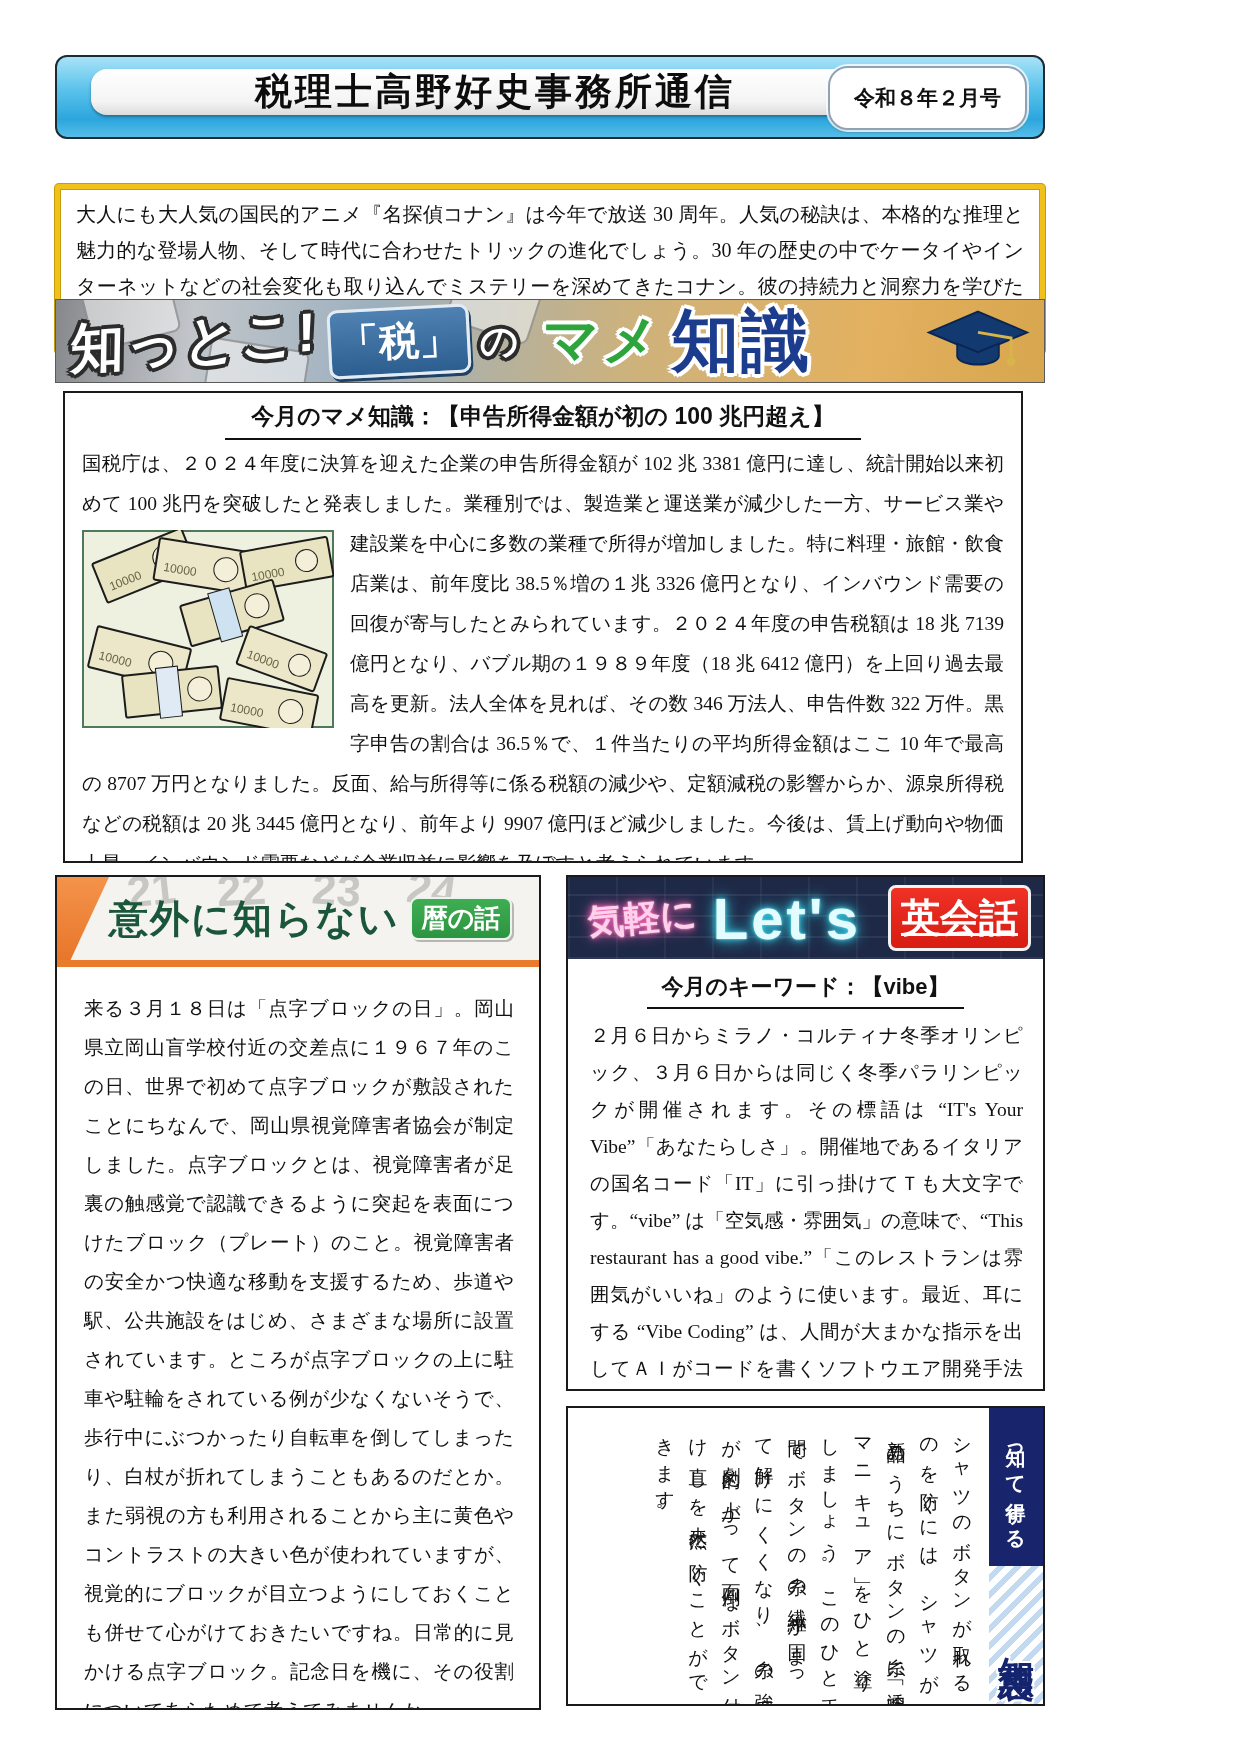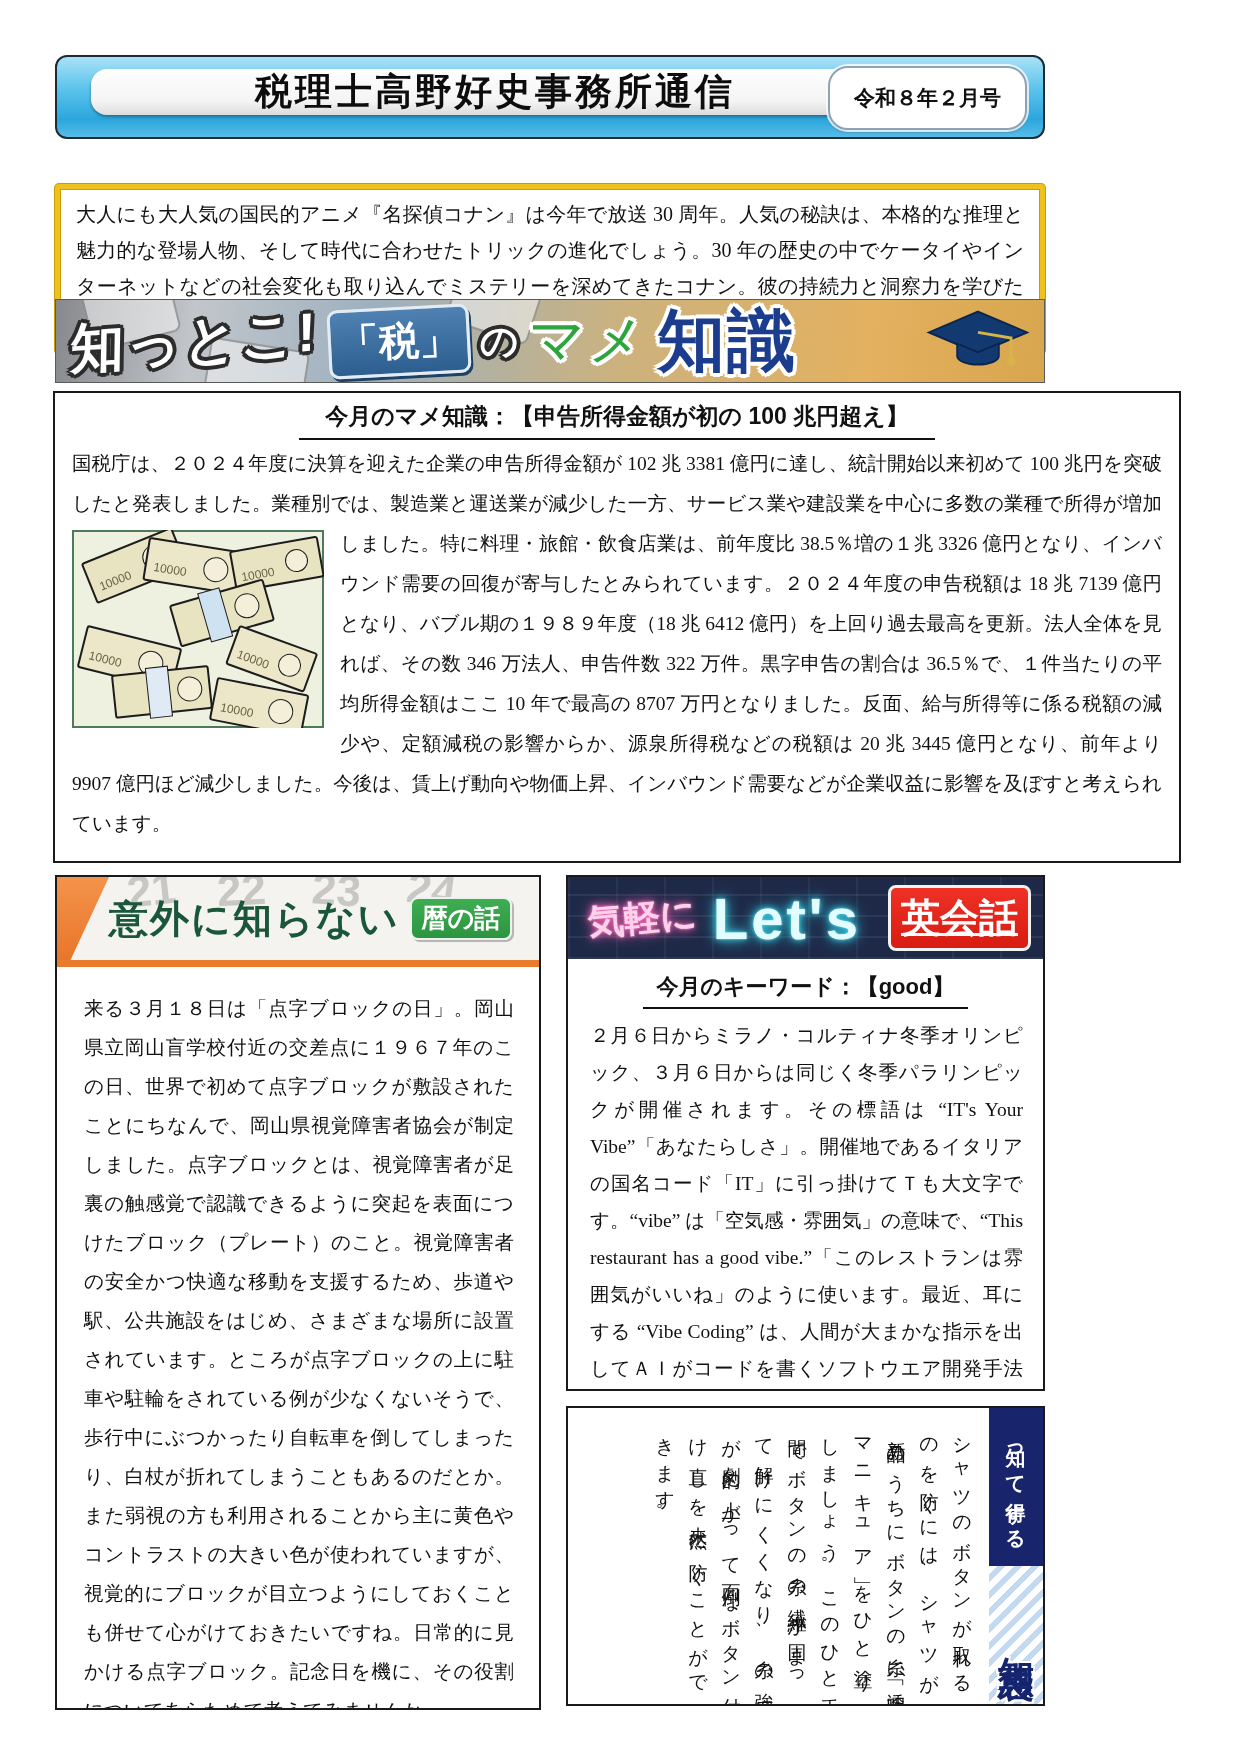--- a/index.html
+++ b/index.html
@@ -39,28 +39,28 @@
   .k2 { left:150px; top:44px; width:100px; height:64px; transform:rotate(9deg); }
   .k3 { left:395px; top:-24px; width:86px; height:58px; transform:rotate(18deg); }
   .outline-dark { text-shadow:-3px -3px 0 #2c2c2c,3px -3px 0 #2c2c2c,-3px 3px 0 #2c2c2c,3px 3px 0 #2c2c2c,0 4px 0 #2c2c2c,4px 0 0 #2c2c2c,0 -4px 0 #2c2c2c,-4px 0 0 #2c2c2c; }
   .outline-white { text-shadow:-3px -3px 0 #fff,3px -3px 0 #fff,-3px 3px 0 #fff,3px 3px 0 #fff,0 4px 0 #fff,4px 0 0 #fff,0 -4px 0 #fff,-4px 0 0 #fff; }
   .t-shittoko { font-family:"Liberation Sans", sans-serif; font-weight:bold; font-size:54px;
     color:#fff; transform:rotate(-4deg) skewX(-5deg); z-index:2; letter-spacing:2px; }
   .t-zei { font-family:"Liberation Sans", sans-serif; font-weight:bold; font-size:40px; color:#fff;
     background:linear-gradient(180deg,#4f82b2 0%,#2c5e90 100%); border:3px solid #e3ecf4;
     border-radius:10px; padding:4px 8px; box-shadow:2px 3px 0 #1d4266; transform:rotate(-3deg); z-index:2; }
   .t-no { font-family:"Liberation Sans", sans-serif; font-weight:bold; font-size:38px; color:#fff; z-index:2; }
-  .t-mame { font-family:"Liberation Sans", sans-serif; font-weight:normal; font-size:56px;
-    color:#2ea53c; z-index:2; letter-spacing:2px; }
+  .t-mame { font-family:"Liberation Sans", sans-serif; font-weight:bold; font-size:56px;
+    color:#2ea53c; z-index:2; letter-spacing:2px;margin-left:14px; }
   .t-chishiki { font-family:"Liberation Sans", sans-serif; font-weight:bold; font-size:68px;
     color:#1c3c8e; z-index:2; letter-spacing:2px; }
   .cap-wrap { margin-left:auto; z-index:2; }
 
   
-  .article-tax { position:absolute; left:53px; top:391px; width:1128px; height:472px;
+  .article-tax { position:absolute; left:63px; top:391px; width:960px; height:472px;
     border:2px solid #1a1a1a; background:#fff; padding:8px 17px 0; overflow:hidden; }
   .headline { text-align:center; margin-bottom:4px; }
   .hl-underline { display:inline-block; font-family:"Liberation Sans", sans-serif;
     font-weight:bold; font-size:23px; border-bottom:2.5px solid #111; padding:0 26px 6px; }
   .tax-body { font-size:19.5px; line-height:40px; text-align:justify; }
   .money-float { float:left; width:252px; height:198px; margin:6px 16px 8px 0; display:block; }
 
   
   .col-left { position:absolute; left:55px; top:875px; width:486px; height:835px;
     border:2px solid #1a1a1a; background:#fff; overflow:hidden; }
@@ -218,21 +218,21 @@
     <p class="cal-body">来る３月１８日は「点字ブロックの日」。岡山県立岡山盲学校付近の交差点に１９６７年のこの日、世界で初めて点字ブロックが敷設されたことにちなんで、岡山県視覚障害者協会が制定しました。点字ブロックとは、視覚障害者が足裏の触感覚で認識できるように突起を表面につけたブロック（プレート）のこと。視覚障害者の安全かつ快適な移動を支援するため、歩道や駅、公共施設をはじめ、さまざまな場所に設置されています。ところが点字ブロックの上に駐車や駐輪をされている例が少なくないそうで、歩行中にぶつかったり自転車を倒してしまったり、白杖が折れてしまうこともあるのだとか。また弱視の方も利用されることから主に黄色やコントラストの大きい色が使われていますが、視覚的にブロックが目立つようにしておくことも併せて心がけておきたいですね。日常的に見かける点字ブロック。記念日を機に、その役割についてあらためて考えてみませんか。</p>
   </section>
 
   <section class="col-right">
     <div class="banner-eng">
       <span class="eng-jp">気軽に</span>
       <span class="eng-lets">Let's</span>
       <span class="eng-badge">英会話</span>
     </div>
     <h3 class="headline2">
-      <span class="hl-underline2">今月のキーワード：【good】</span>
+      <span class="hl-underline2">今月のキーワード：【vibe】</span>
     </h3>
     <p class="eng-body">２月６日からミラノ・コルティナ冬季オリンピック、３月６日からは同じく冬季パラリンピックが開催されます。その標語は “IT's Your Vibe”「あなたらしさ」。開催地であるイタリアの国名コード「IT」に引っ掛けてＴも大文字です。“vibe” は「空気感・雰囲気」の意味で、“This restaurant has a good vibe.”「このレストランは雰囲気がいいね」のように使います。最近、耳にする “Vibe Coding” は、人間が大まかな指示を出してＡＩがコードを書くソフトウエア開発手法のことだそうです。</p>
   </section>
 
   <section class="tips">
     <div class="tips-body">シャツのボタンが取れるのを防ぐには、シャツが新品のうちにボタンの糸に「透明マニキュア」をひと塗りしましょう。このひと手間でボタンの糸の繊維が固まって解けにくくなり、糸の強度が劇的に上がって面倒なボタン付け直しを未然に防ぐことができます。</div>
     <div class="tips-banner">
       <div class="tips-banner-top">知って得する</div>
       <div class="tips-banner-bottom">知恵袋</div>
     </div>

